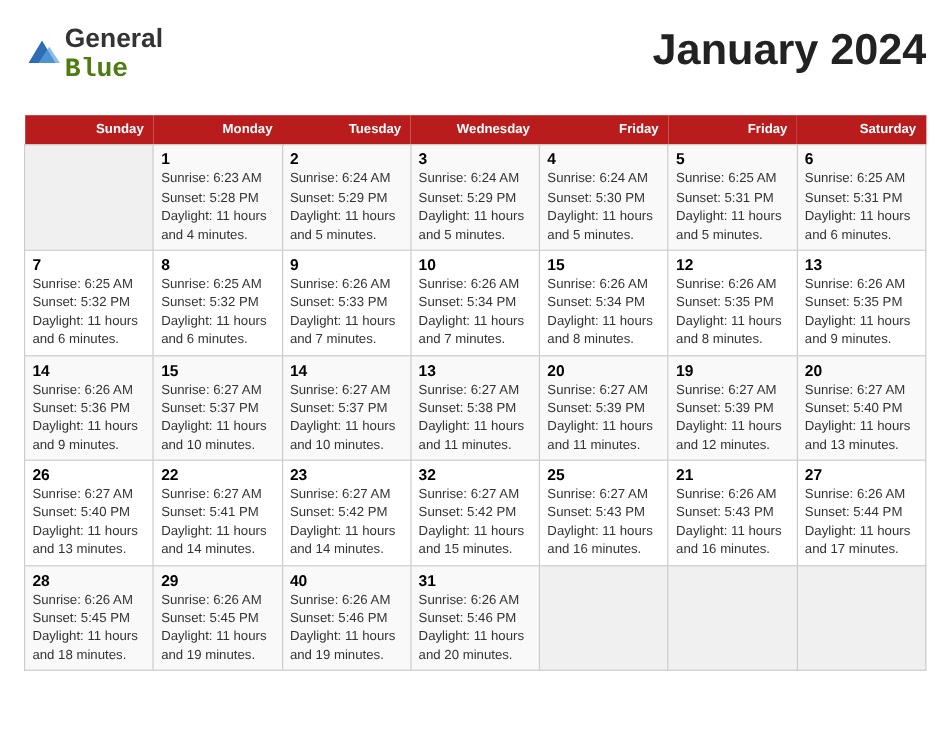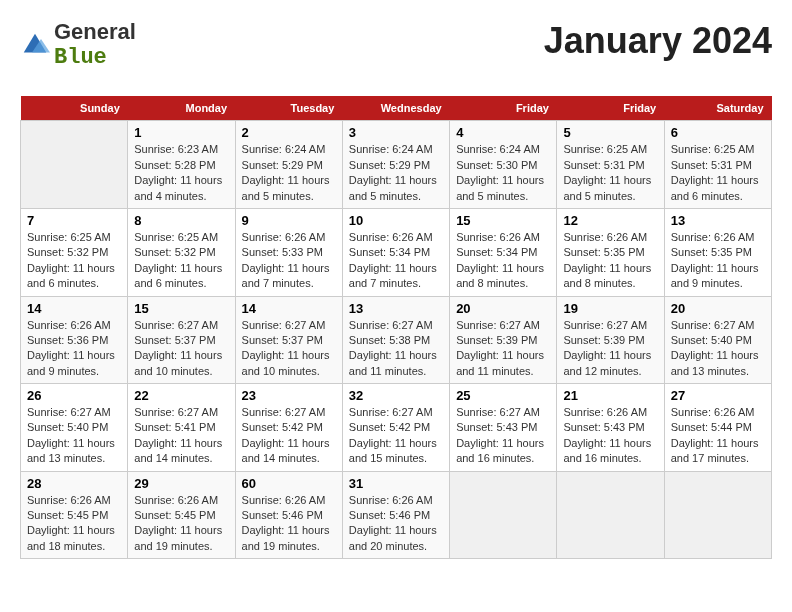--- a/index.html
+++ b/index.html
@@ -240,21 +240,21 @@
       <tr>
         <td>
           <span class="day-number">28</span>
           <div class="day-info">Sunrise: 6:26 AM<br>Sunset: 5:45 PM<br>Daylight: 11 hours and 18 minutes.</div>
         </td>
         <td>
           <span class="day-number">29</span>
           <div class="day-info">Sunrise: 6:26 AM<br>Sunset: 5:45 PM<br>Daylight: 11 hours and 19 minutes.</div>
         </td>
         <td>
-          <span class="day-number">60</span>
+          <span class="day-number">40</span>
           <div class="day-info">Sunrise: 6:26 AM<br>Sunset: 5:46 PM<br>Daylight: 11 hours and 19 minutes.</div>
         </td>
         <td>
           <span class="day-number">31</span>
           <div class="day-info">Sunrise: 6:26 AM<br>Sunset: 5:46 PM<br>Daylight: 11 hours and 20 minutes.</div>
         </td>
         <td class="empty-cell"></td>
         <td class="empty-cell"></td>
         <td class="empty-cell"></td>
       </tr>

